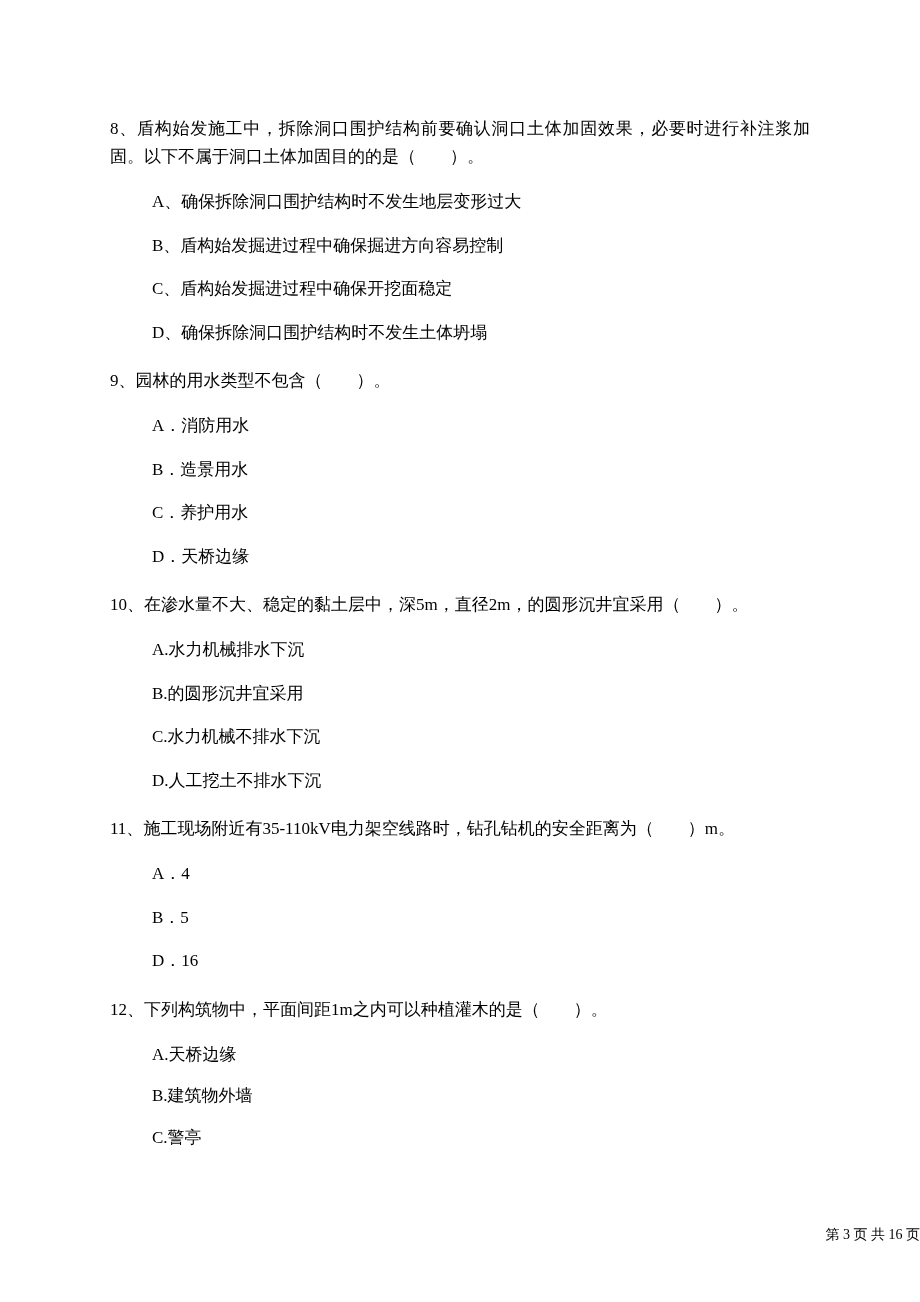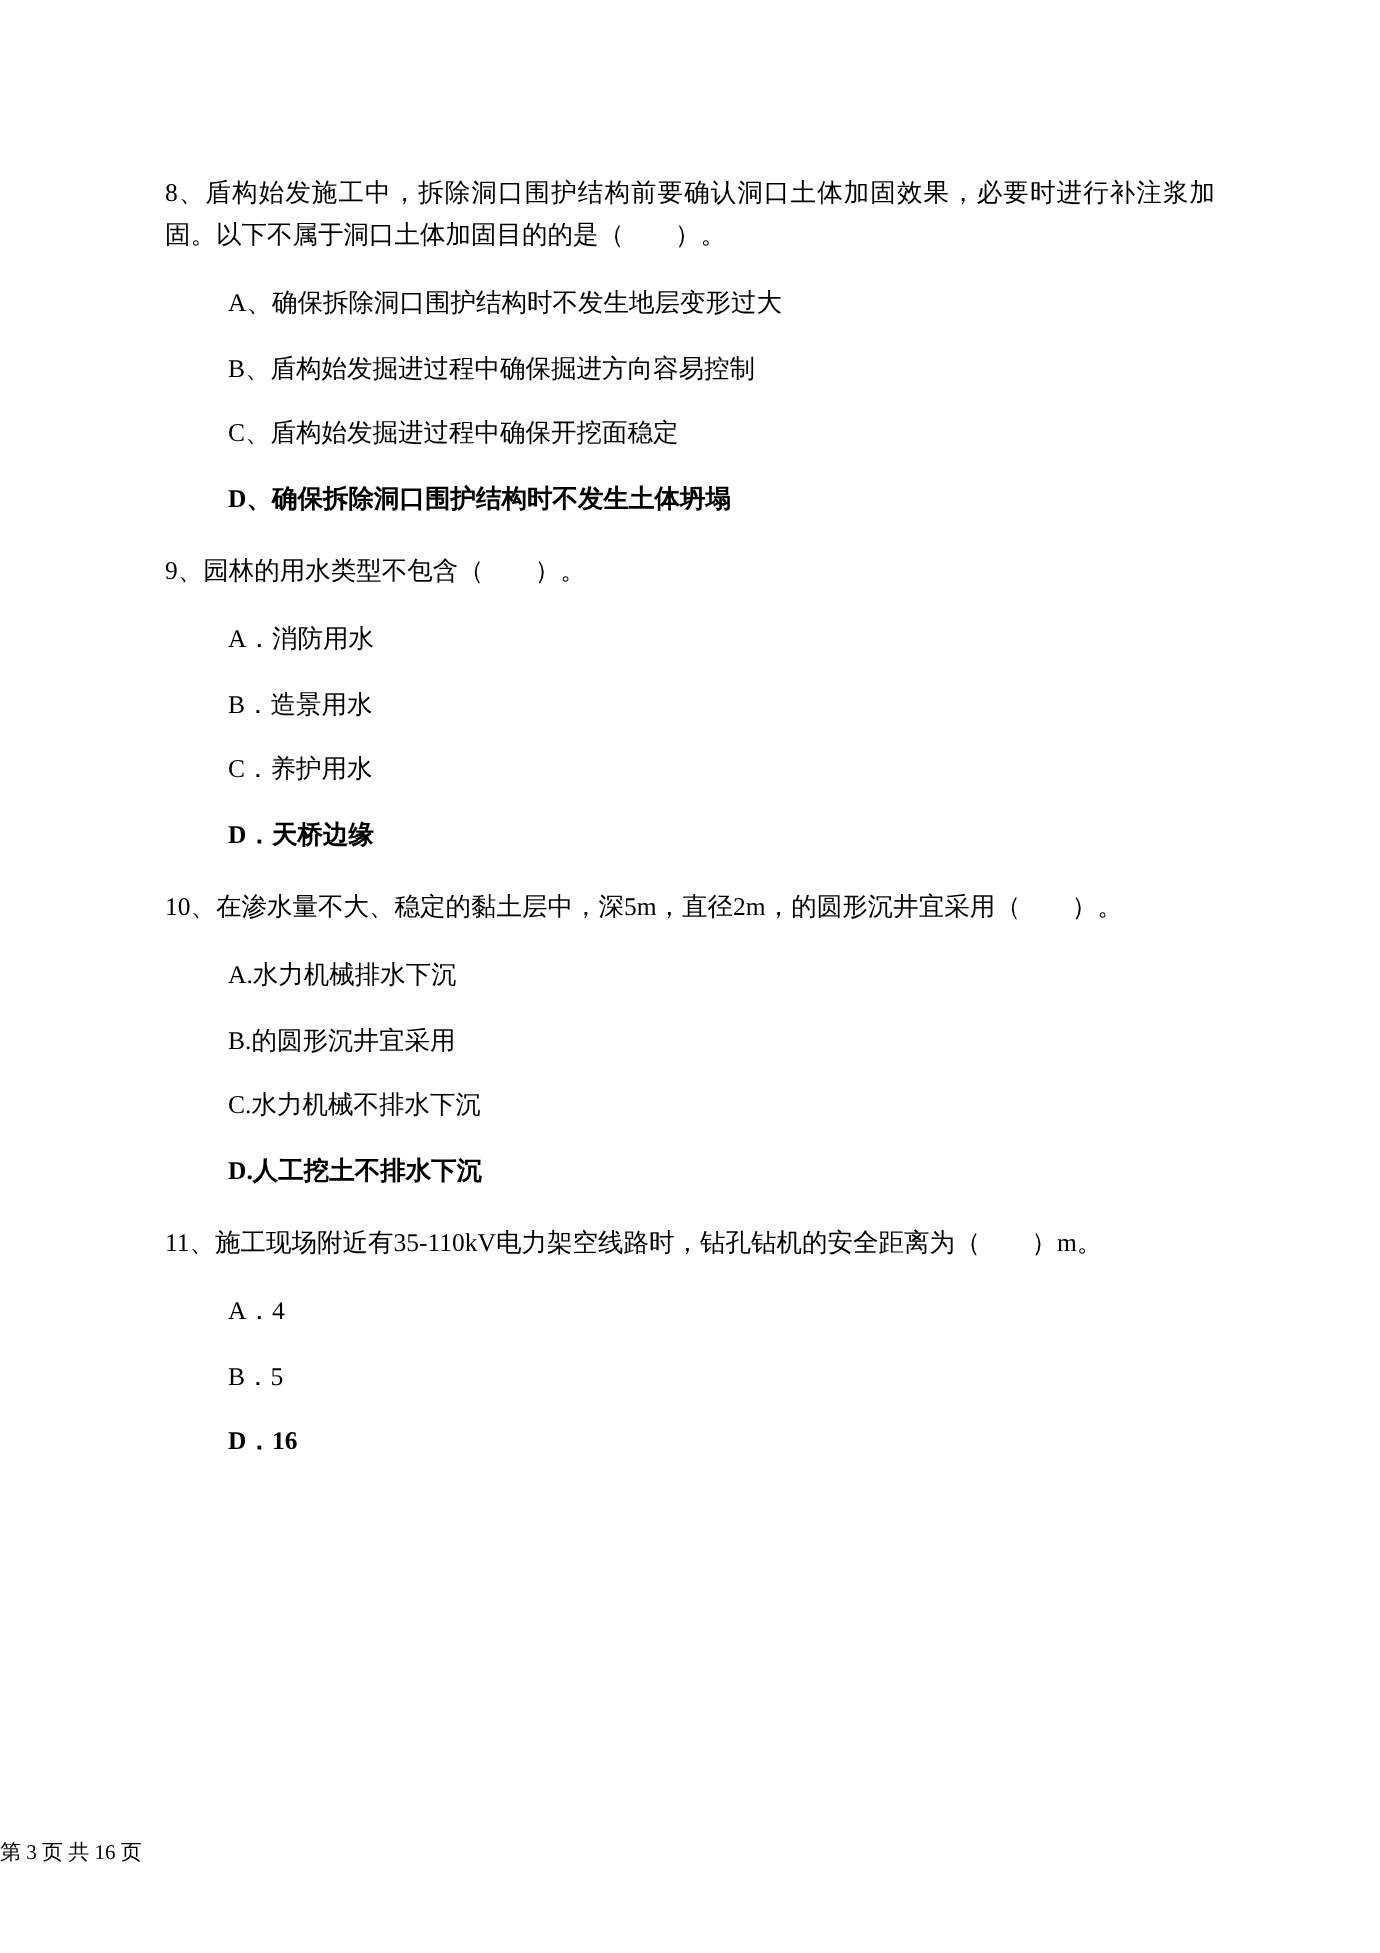--- a/index.html
+++ b/index.html
@@ -28,31 +28,30 @@
     }
     .options {
       padding-left: 42px;
       margin-bottom: 22px;
     }
     .option {
       margin-bottom: 18px;
     }
     .option:last-child {
       margin-bottom: 0;
-      font-weight: bold;
     }
     .option-tight {
       margin-bottom: 16px;
     }
     .footer {
       position: absolute;
       bottom: 58px;
       left: 0;
       right: 0;
-      text-align: left;
+      text-align: right;
       font-size: 14px;
       color: #000;
       font-family: "SimSun", "宋体", serif;
     }
   </style>
 </head>
 <body>
 
 <div class="page">
 
@@ -88,16 +87,24 @@
 
   <div class="question">
     <div class="question-text"><span>11、</span><span>施工现场附近有35-110kV电力架空线路时，钻孔钻机的安全距离为（　　）m。</span></div>
     <div class="options">
       <div class="option">A．4</div>
       <div class="option">B．5</div>
       <div class="option">D．16</div>
     </div>
   </div>
 
+  <div class="question">
+    <div class="question-text"><span>12、</span><span>下列构筑物中，平面间距1m之内可以种植灌木的是（　　）。</span></div>
+    <div class="options">
+      <div class="option option-tight">A.天桥边缘</div>
+      <div class="option option-tight">B.建筑物外墙</div>
+      <div class="option option-tight">C.警亭</div>
+    </div>
+  </div>
 
 </div>
 
 <div class="footer">第 3 页 共 16 页</div>
 
 </body></html>

